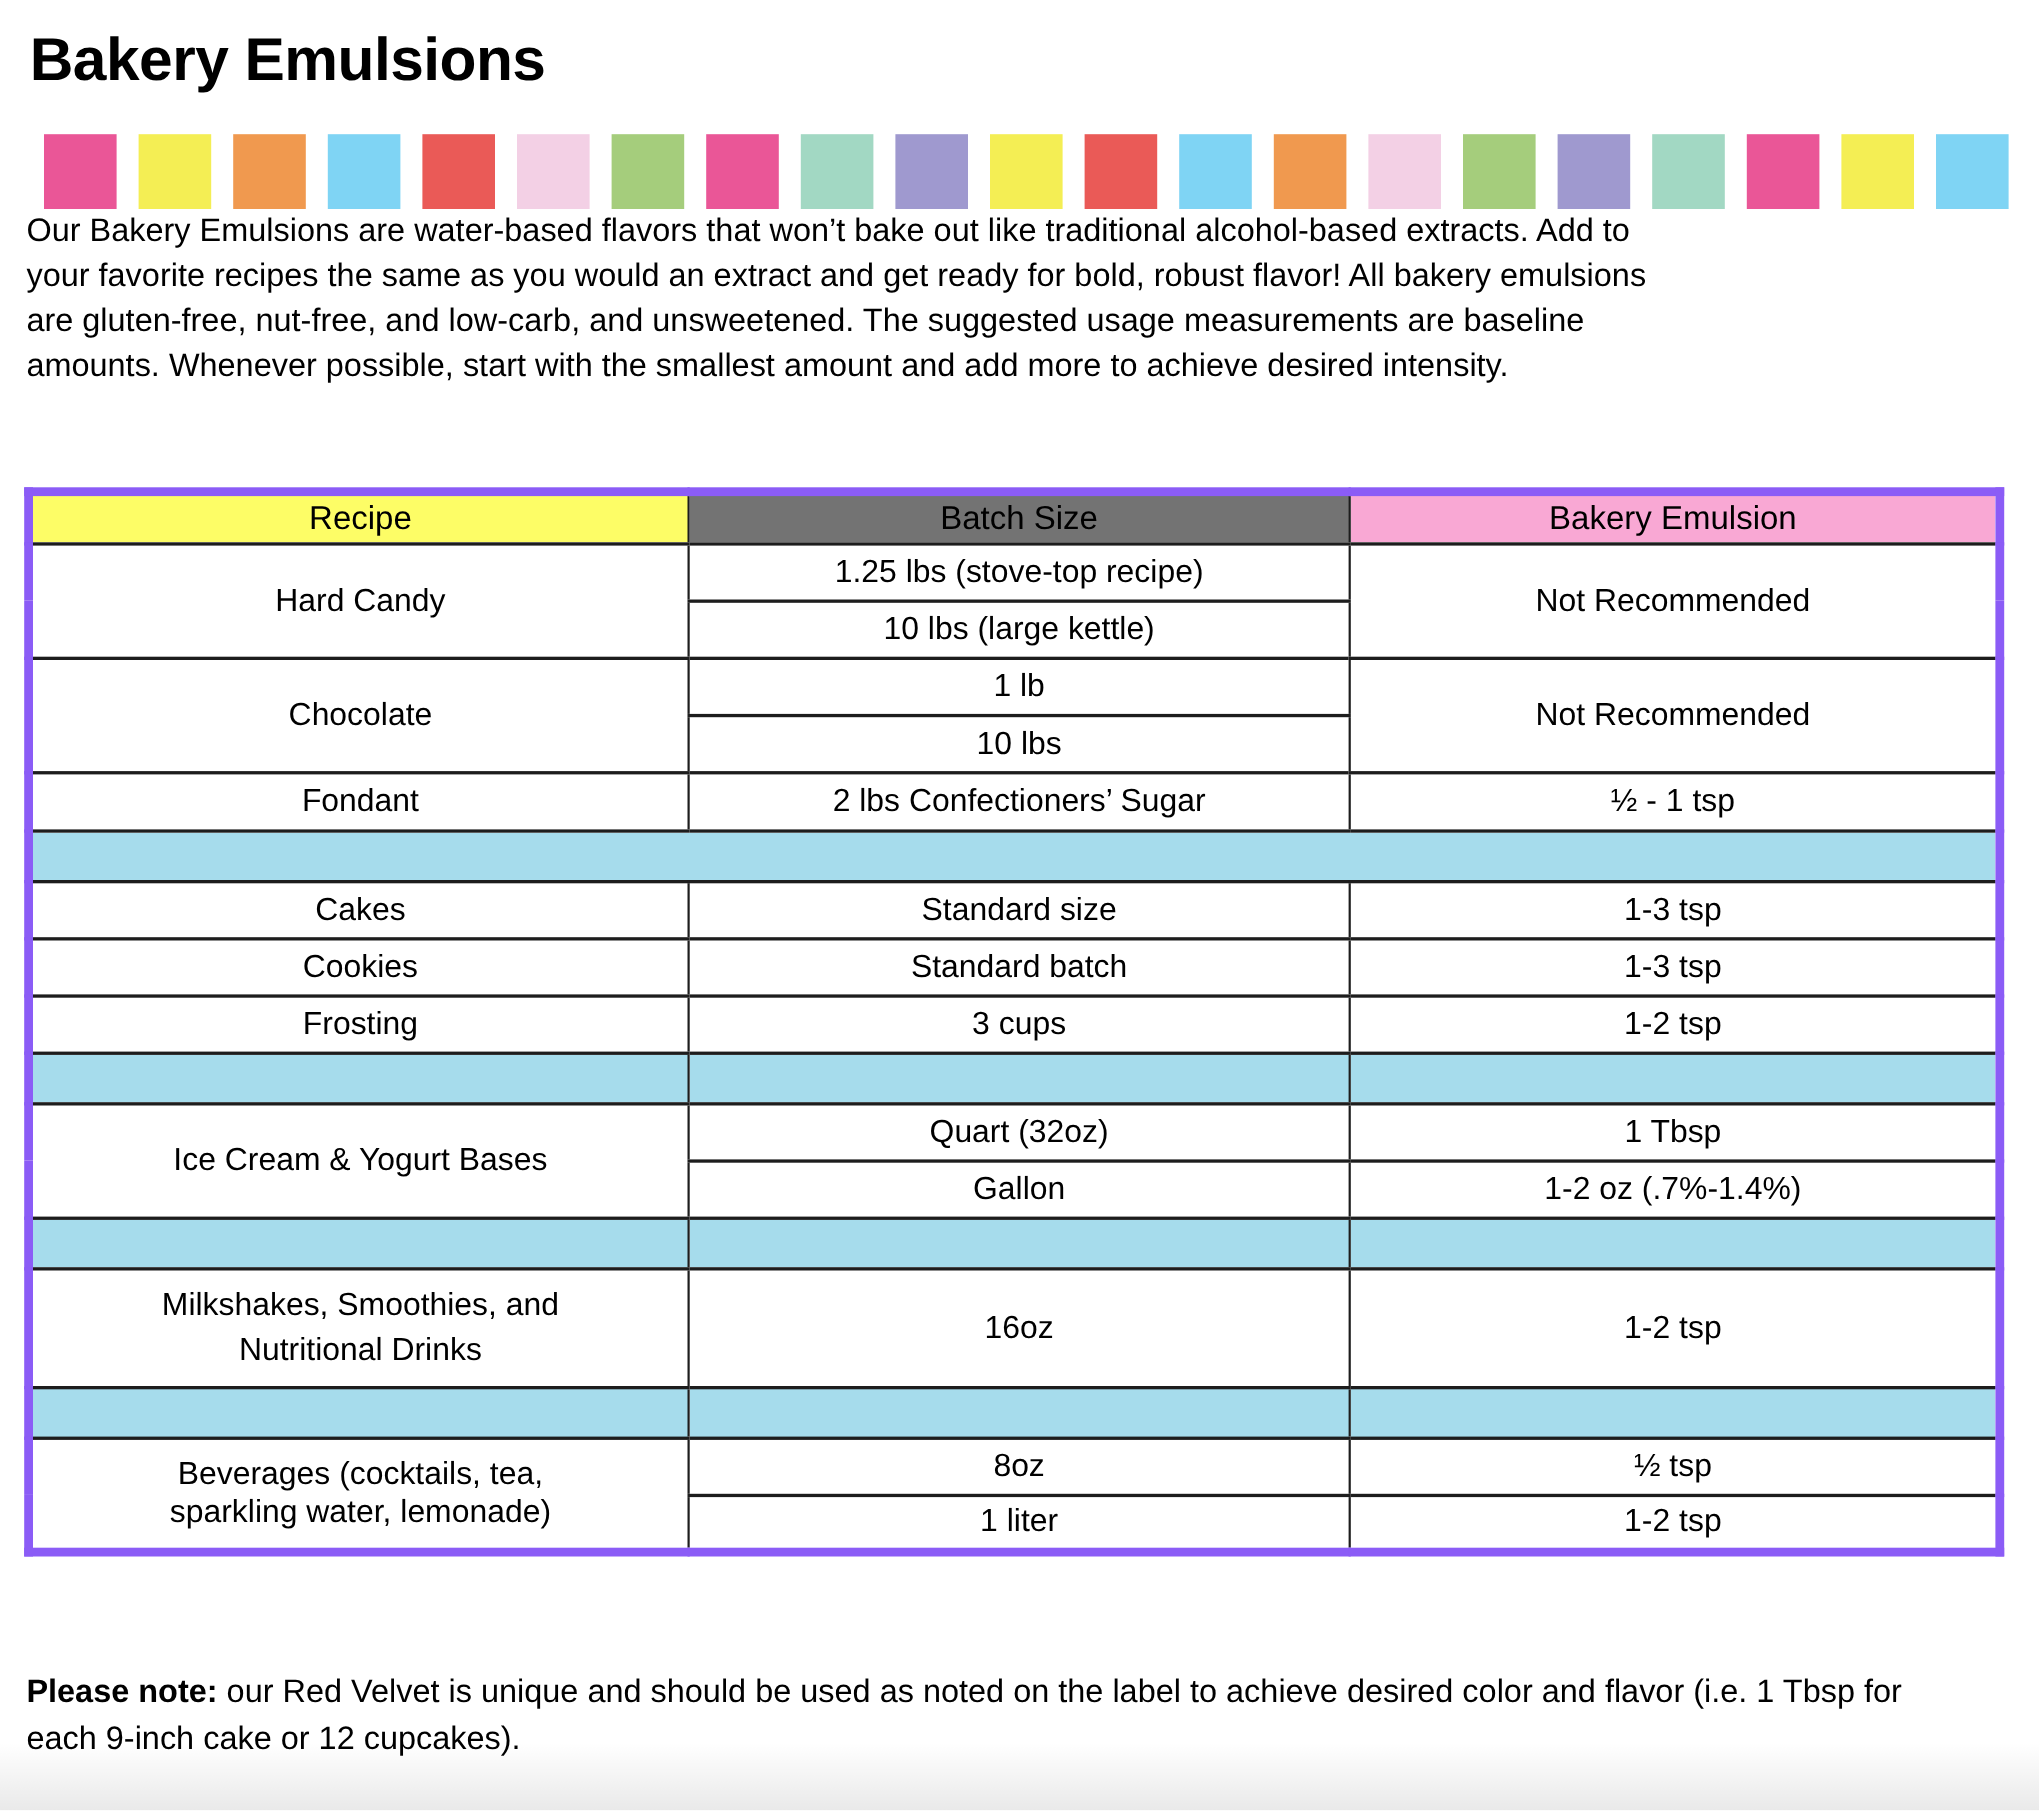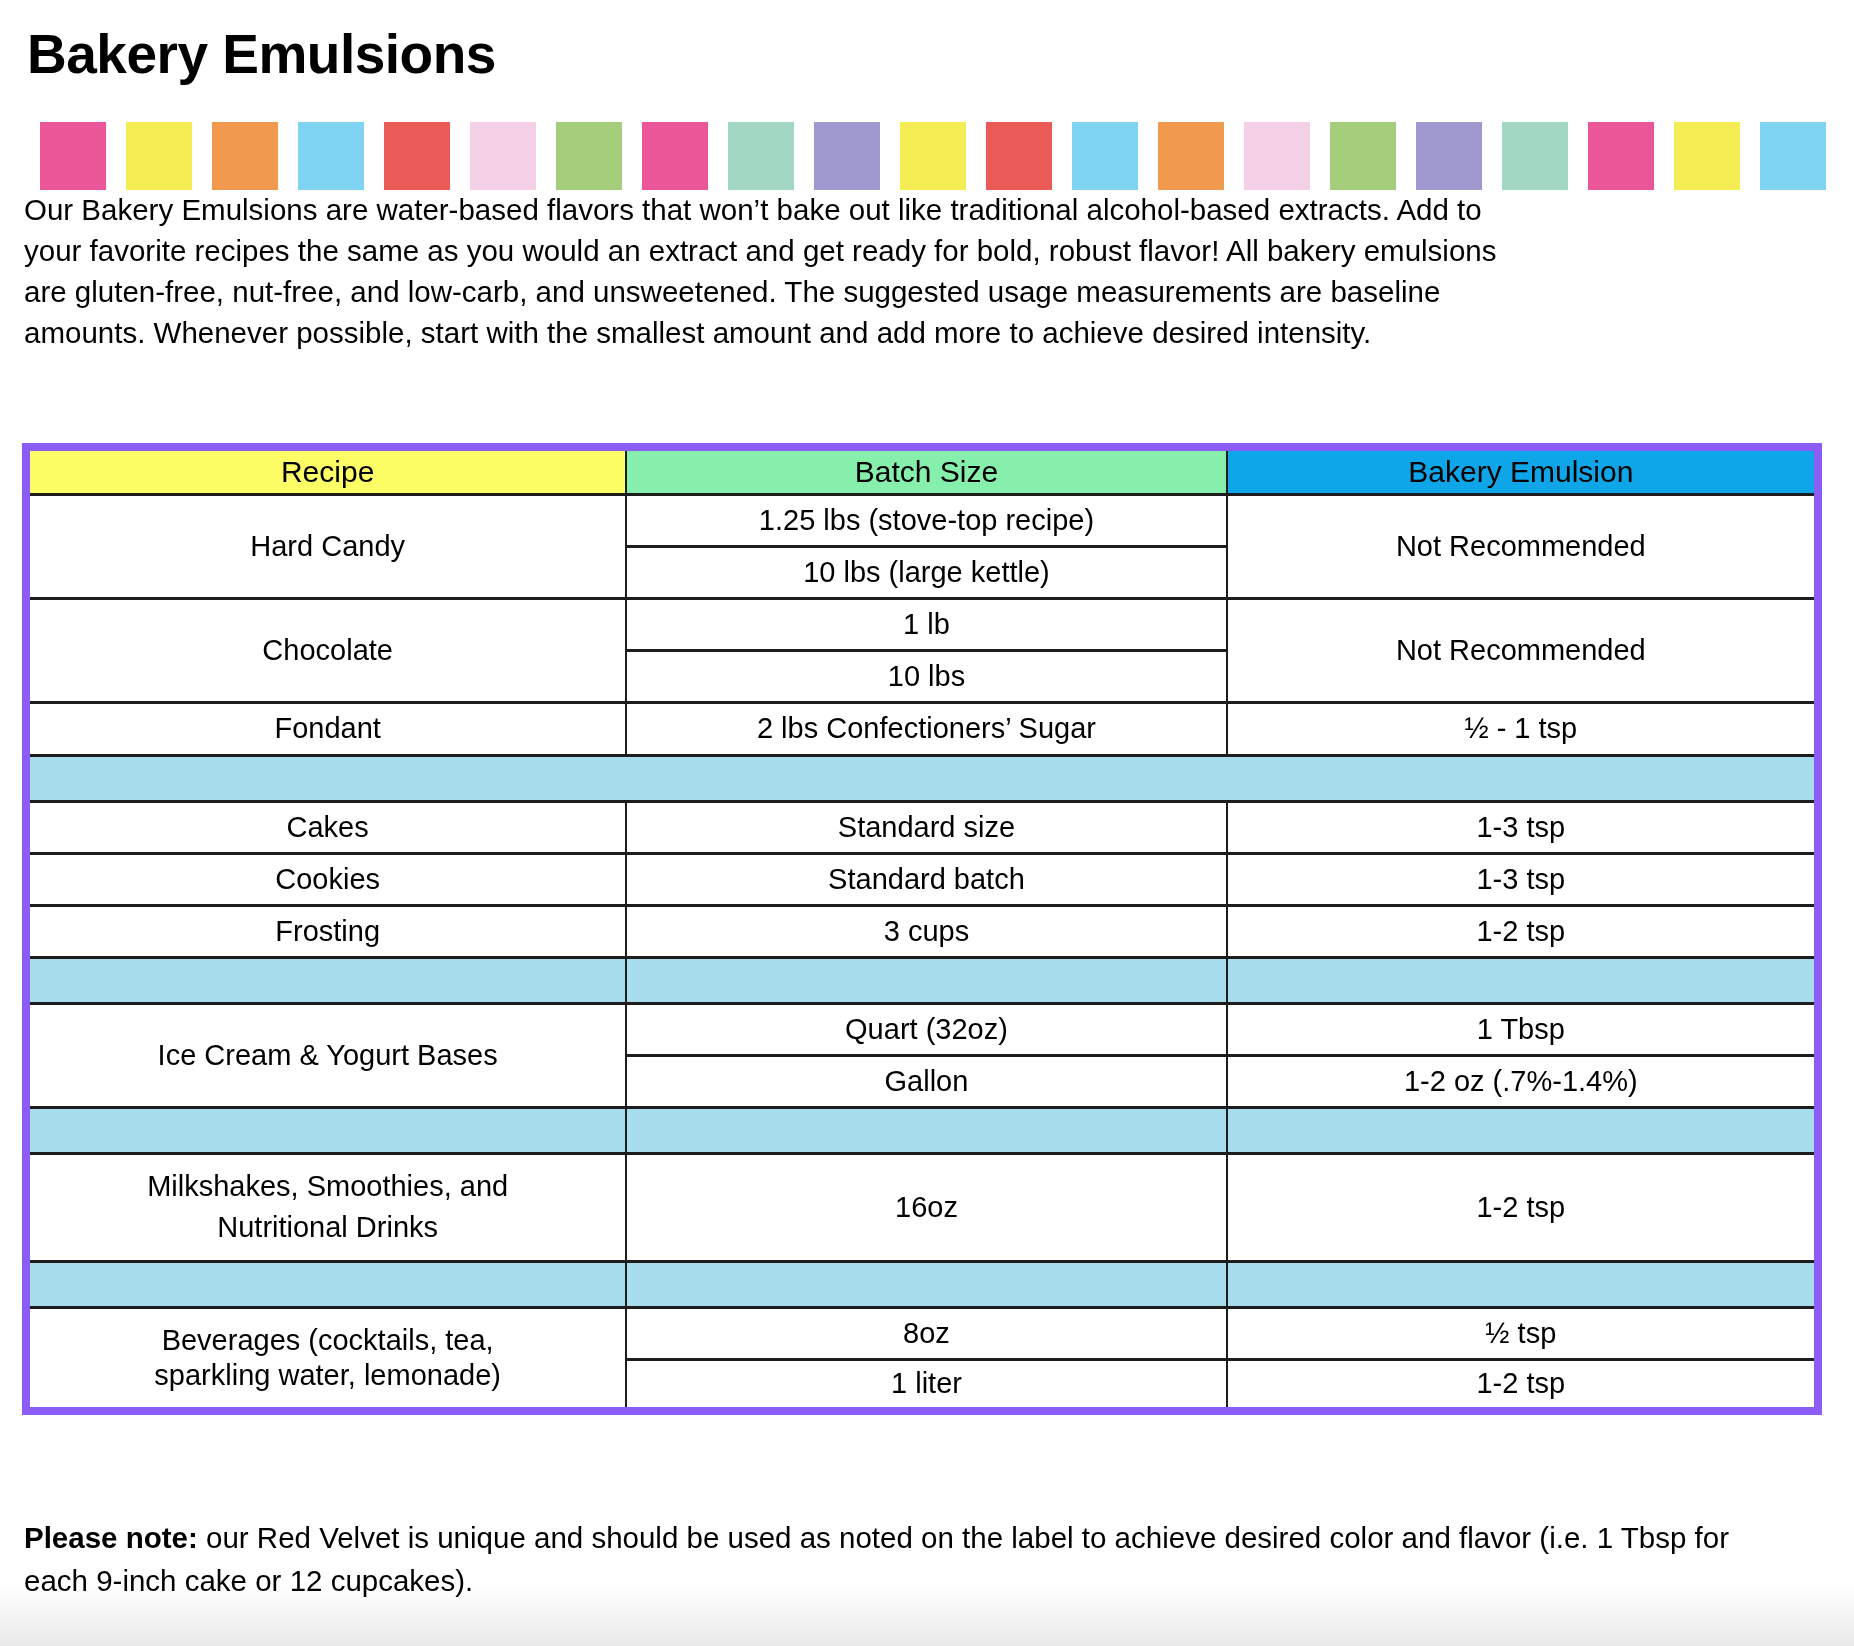--- a/index.html
+++ b/index.html
@@ -120,22 +120,22 @@
 
   <table class="usage">
     <colgroup>
       <col style="width:33.5%">
         <col style="width:33.5%">
         <col style="width:33%">
     </colgroup>
     <tbody>
         <tr>
       <th style="background-color: rgb(253, 253, 102);">Recipe</th>
-      <th style="background-color: #86efac;">Batch Size</th>
-      <th style="background-color: #0ea5e9;">Bakery Emulsion</th>
+      <th style="background-color: #737373;">Batch Size</th>
+      <th style="background-color: #f9a8d4;">Bakery Emulsion</th>
     </tr>
 
     <tr class="r52">
       <td rowspan="2">Hard Candy</td>
       <td class="thinb">1.25 lbs (stove-top recipe)</td>
       <td rowspan="2">Not Recommended</td>
     </tr>
     <tr class="r52">
       <td class="thint">10 lbs (large kettle)</td>
     </tr>

